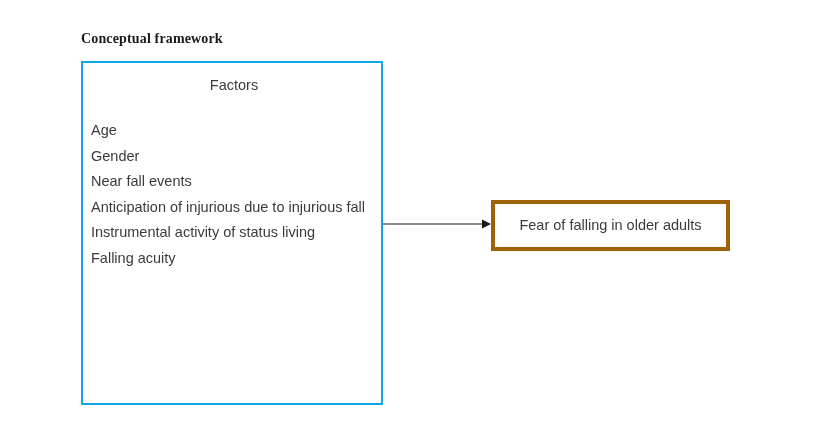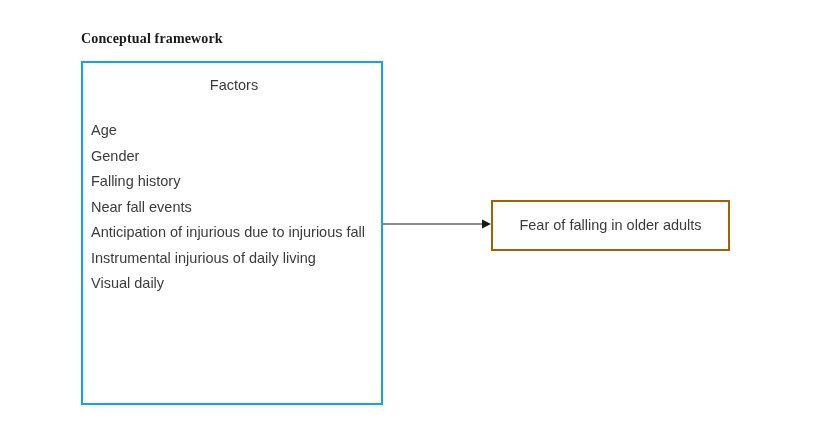--- a/index.html
+++ b/index.html
@@ -71,21 +71,21 @@
   }
 
   
   #outcome-box {
     position: absolute;
     left: 491px;
     top: 200px;
     width: 239px;
     height: 51px;
     box-sizing: border-box;
-    border: 2px solid #a16207;
+    border: 4px solid #a16207;
     background: #ffffff;
     display: flex;
     align-items: center;
     justify-content: center;
   }
   #outcome-label {
     font-size: 14.5px;
     line-height: 19px;
     color: #3b3b3b;
     text-align: center;
@@ -108,25 +108,24 @@
 <div id="page">
 
   <div id="figure-title">Conceptual framework</div>
 
   <div id="factors-box">
     <div id="factors-heading">Factors</div>
 
     <ul id="factors-list">
       <li>Age</li>
       <li>Gender</li>
-      <li>Falling history</li>
       <li>Near fall events</li>
       <li>Anticipation of injurious due to injurious fall</li>
-      <li>Instrumental injurious of daily living</li>
-      <li>Visual daily</li>
+      <li>Instrumental activity of status living</li>
+      <li>Falling acuity</li>
     </ul>
   </div>
 
   <svg id="connector-arrow" viewBox="0 0 110 24">
     <line x1="0" y1="12" x2="100" y2="12" stroke="#1a1a1a" stroke-width="1.2"></line>
     <polygon points="99,7.4 108,12 99,16.6" fill="#1a1a1a"></polygon>
   </svg>
 
   <div id="outcome-box">
     <span id="outcome-label">Fear of falling in older adults</span>

